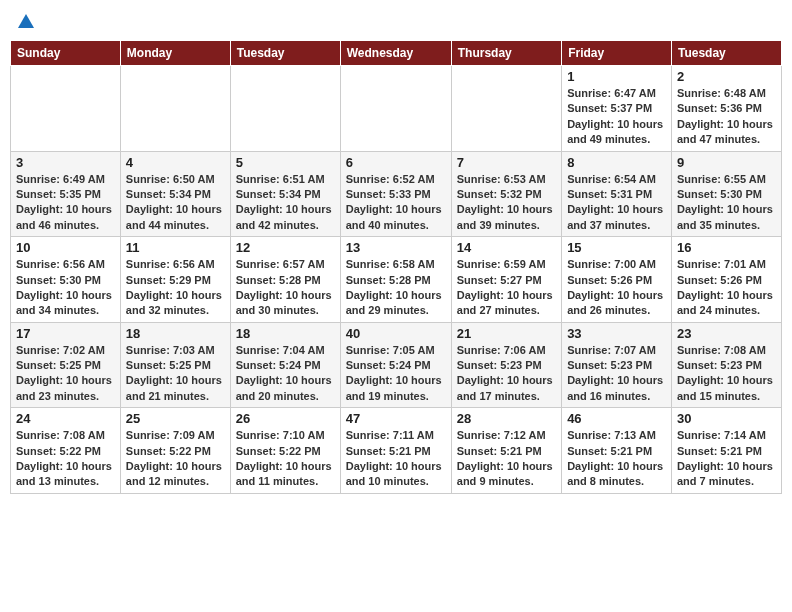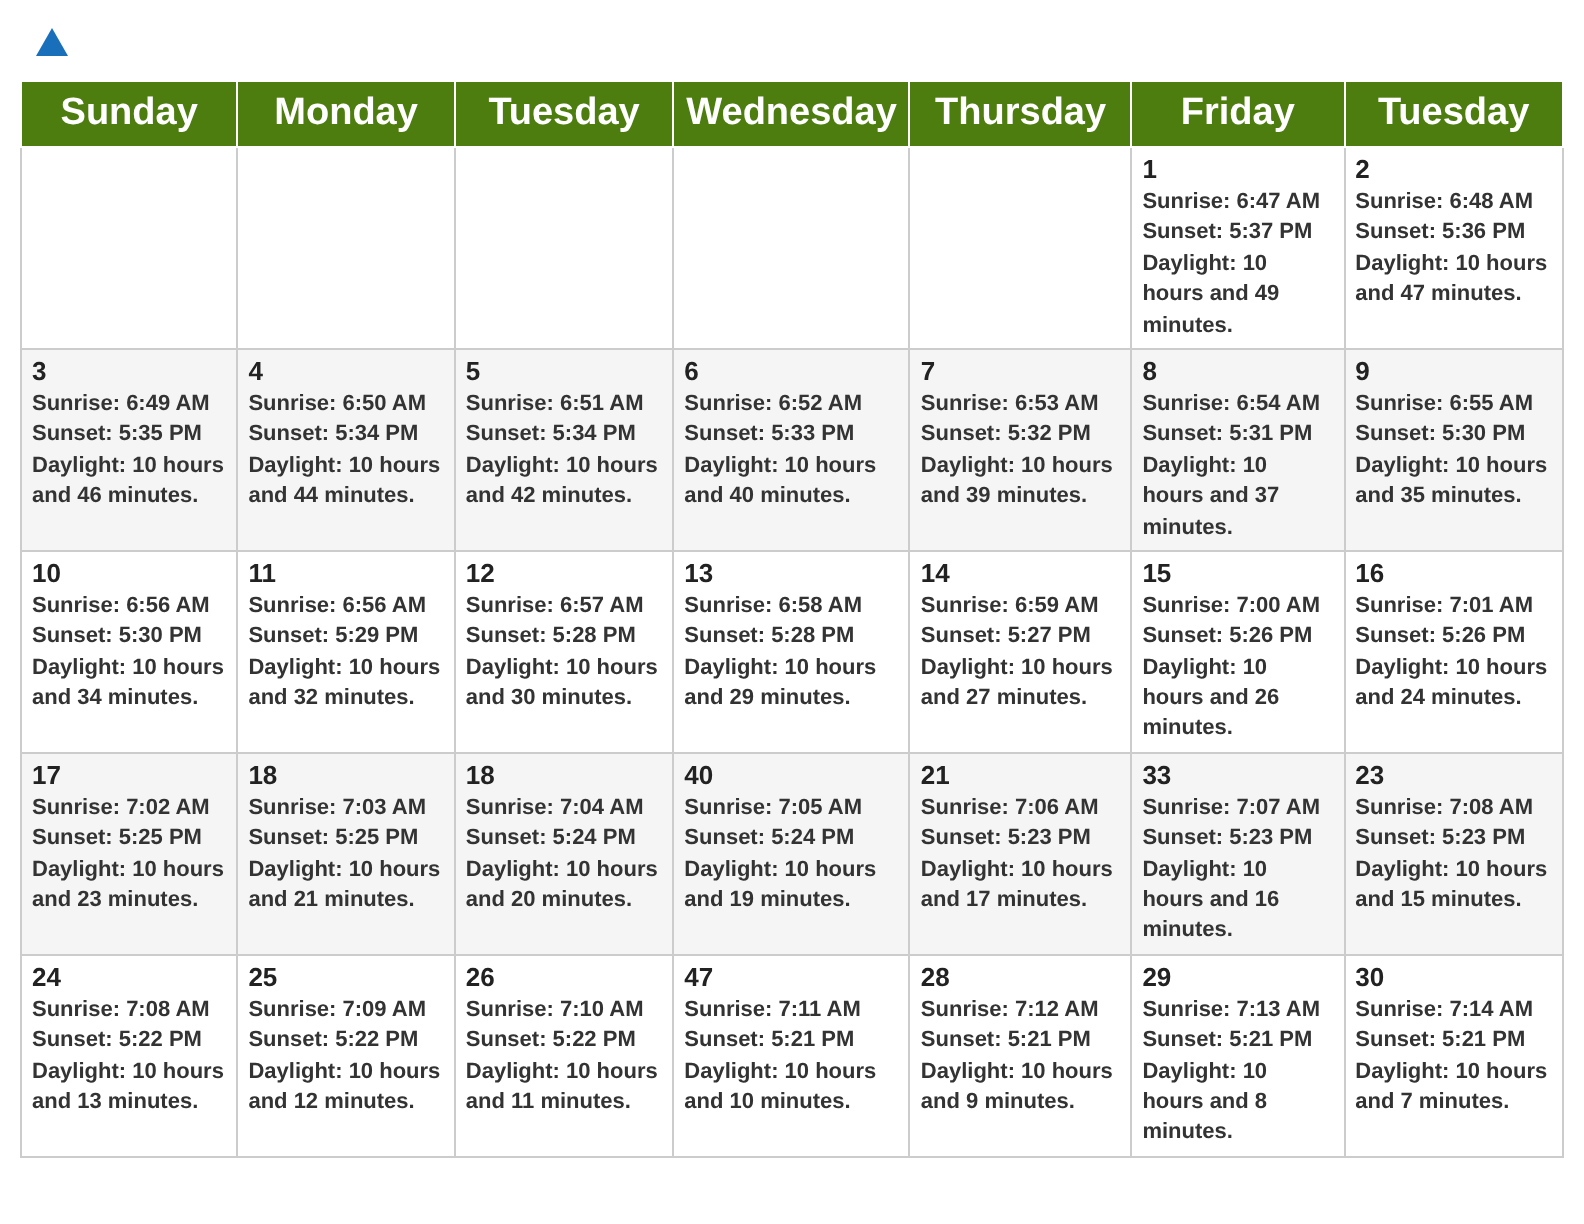--- a/index.html
+++ b/index.html
@@ -46,26 +46,26 @@
     }
     .location {
       font-size: 15px;
       color: #555;
     }
     .calendar {
       width: 100%;
       border-collapse: collapse;
     }
     .calendar th {
-      background: #4d7c0f;
+      background: #7f1d1d;
       color: #fff;
-      font-size: 19px;
+      font-size: 12px;
       font-weight: bold;
       padding: 5px 6px;
-      text-align: center;
+      text-align: left;
       border: 1px solid #fff;
     }
     .calendar td {
       border: 1px solid #ccc;
       vertical-align: top;
       padding: 3px 5px;
       font-size: 11px;
       color: #333;
       width: 113px;
       min-height: 80px;
@@ -239,21 +239,21 @@
         </td>
         <td>
           <span class="day-number">47</span>
           <div class="day-info">Sunrise: 7:11 AM<br>Sunset: 5:21 PM<br>Daylight: 10 hours and 10 minutes.</div>
         </td>
         <td>
           <span class="day-number">28</span>
           <div class="day-info">Sunrise: 7:12 AM<br>Sunset: 5:21 PM<br>Daylight: 10 hours and 9 minutes.</div>
         </td>
         <td>
-          <span class="day-number">29</span>
+          <span class="day-number">46</span>
           <div class="day-info">Sunrise: 7:13 AM<br>Sunset: 5:21 PM<br>Daylight: 10 hours and 8 minutes.</div>
         </td>
         <td>
           <span class="day-number">30</span>
           <div class="day-info">Sunrise: 7:14 AM<br>Sunset: 5:21 PM<br>Daylight: 10 hours and 7 minutes.</div>
         </td>
       </tr>
     </tbody>
 </table>
 

